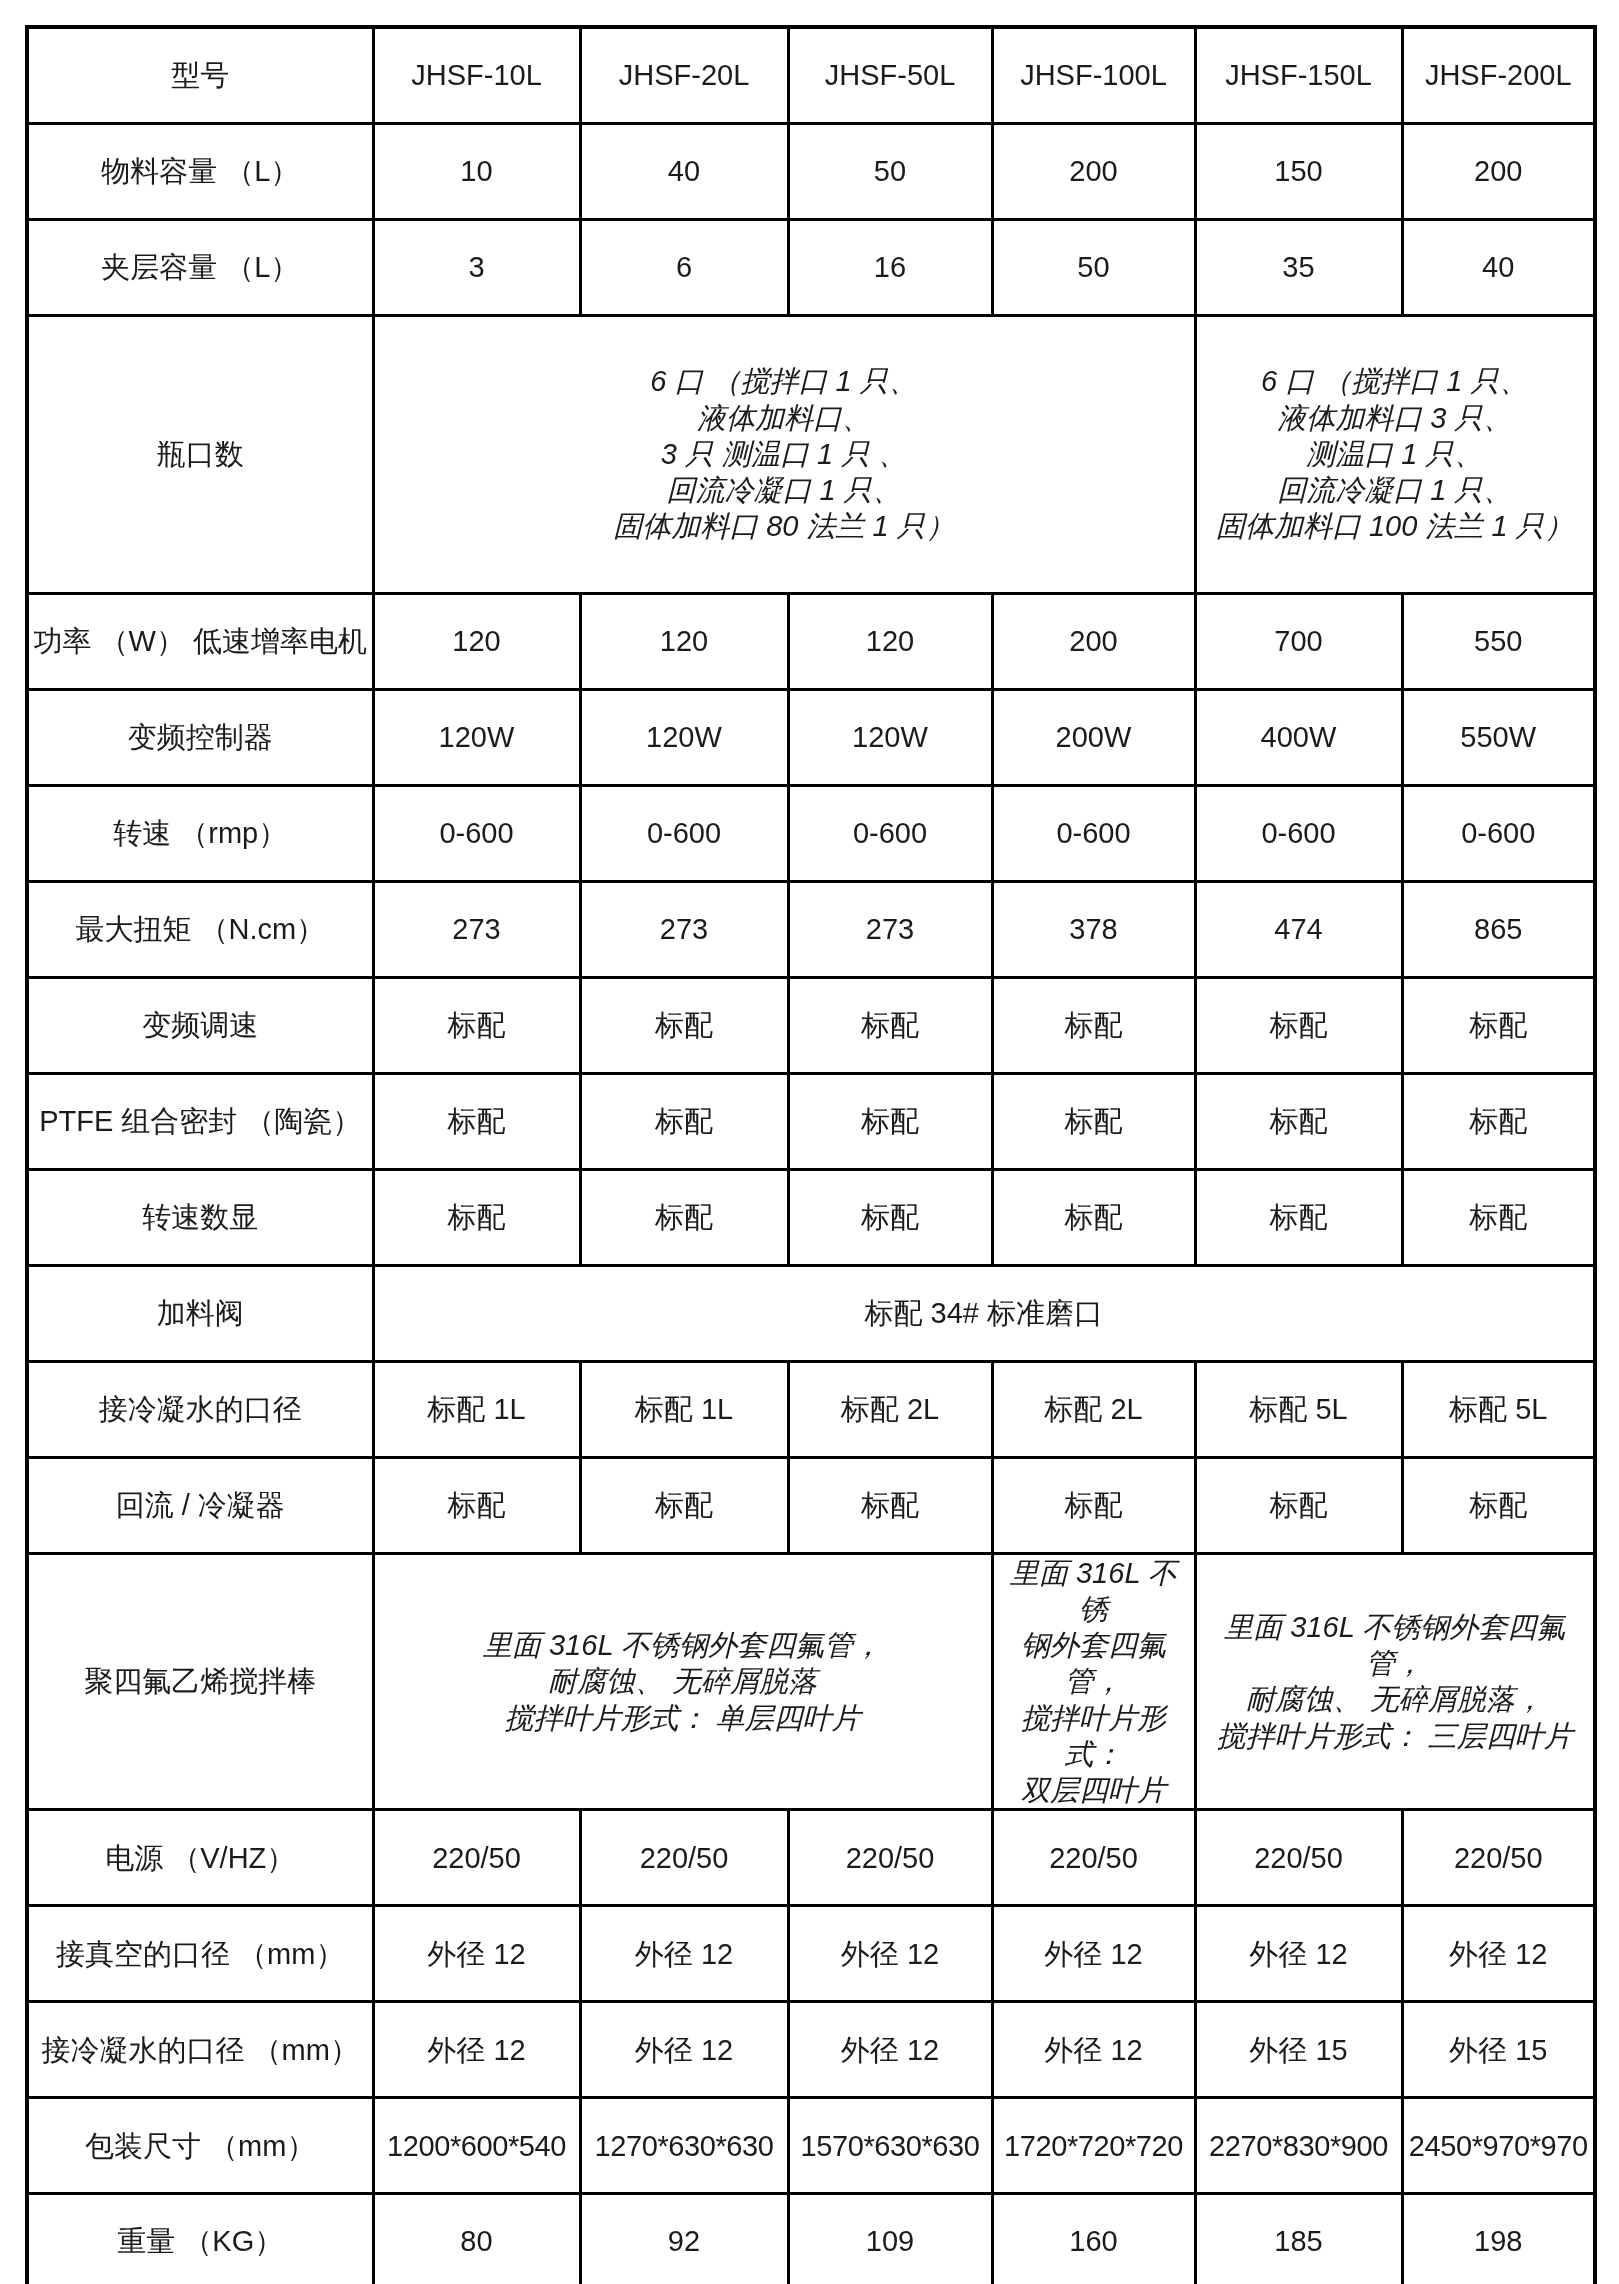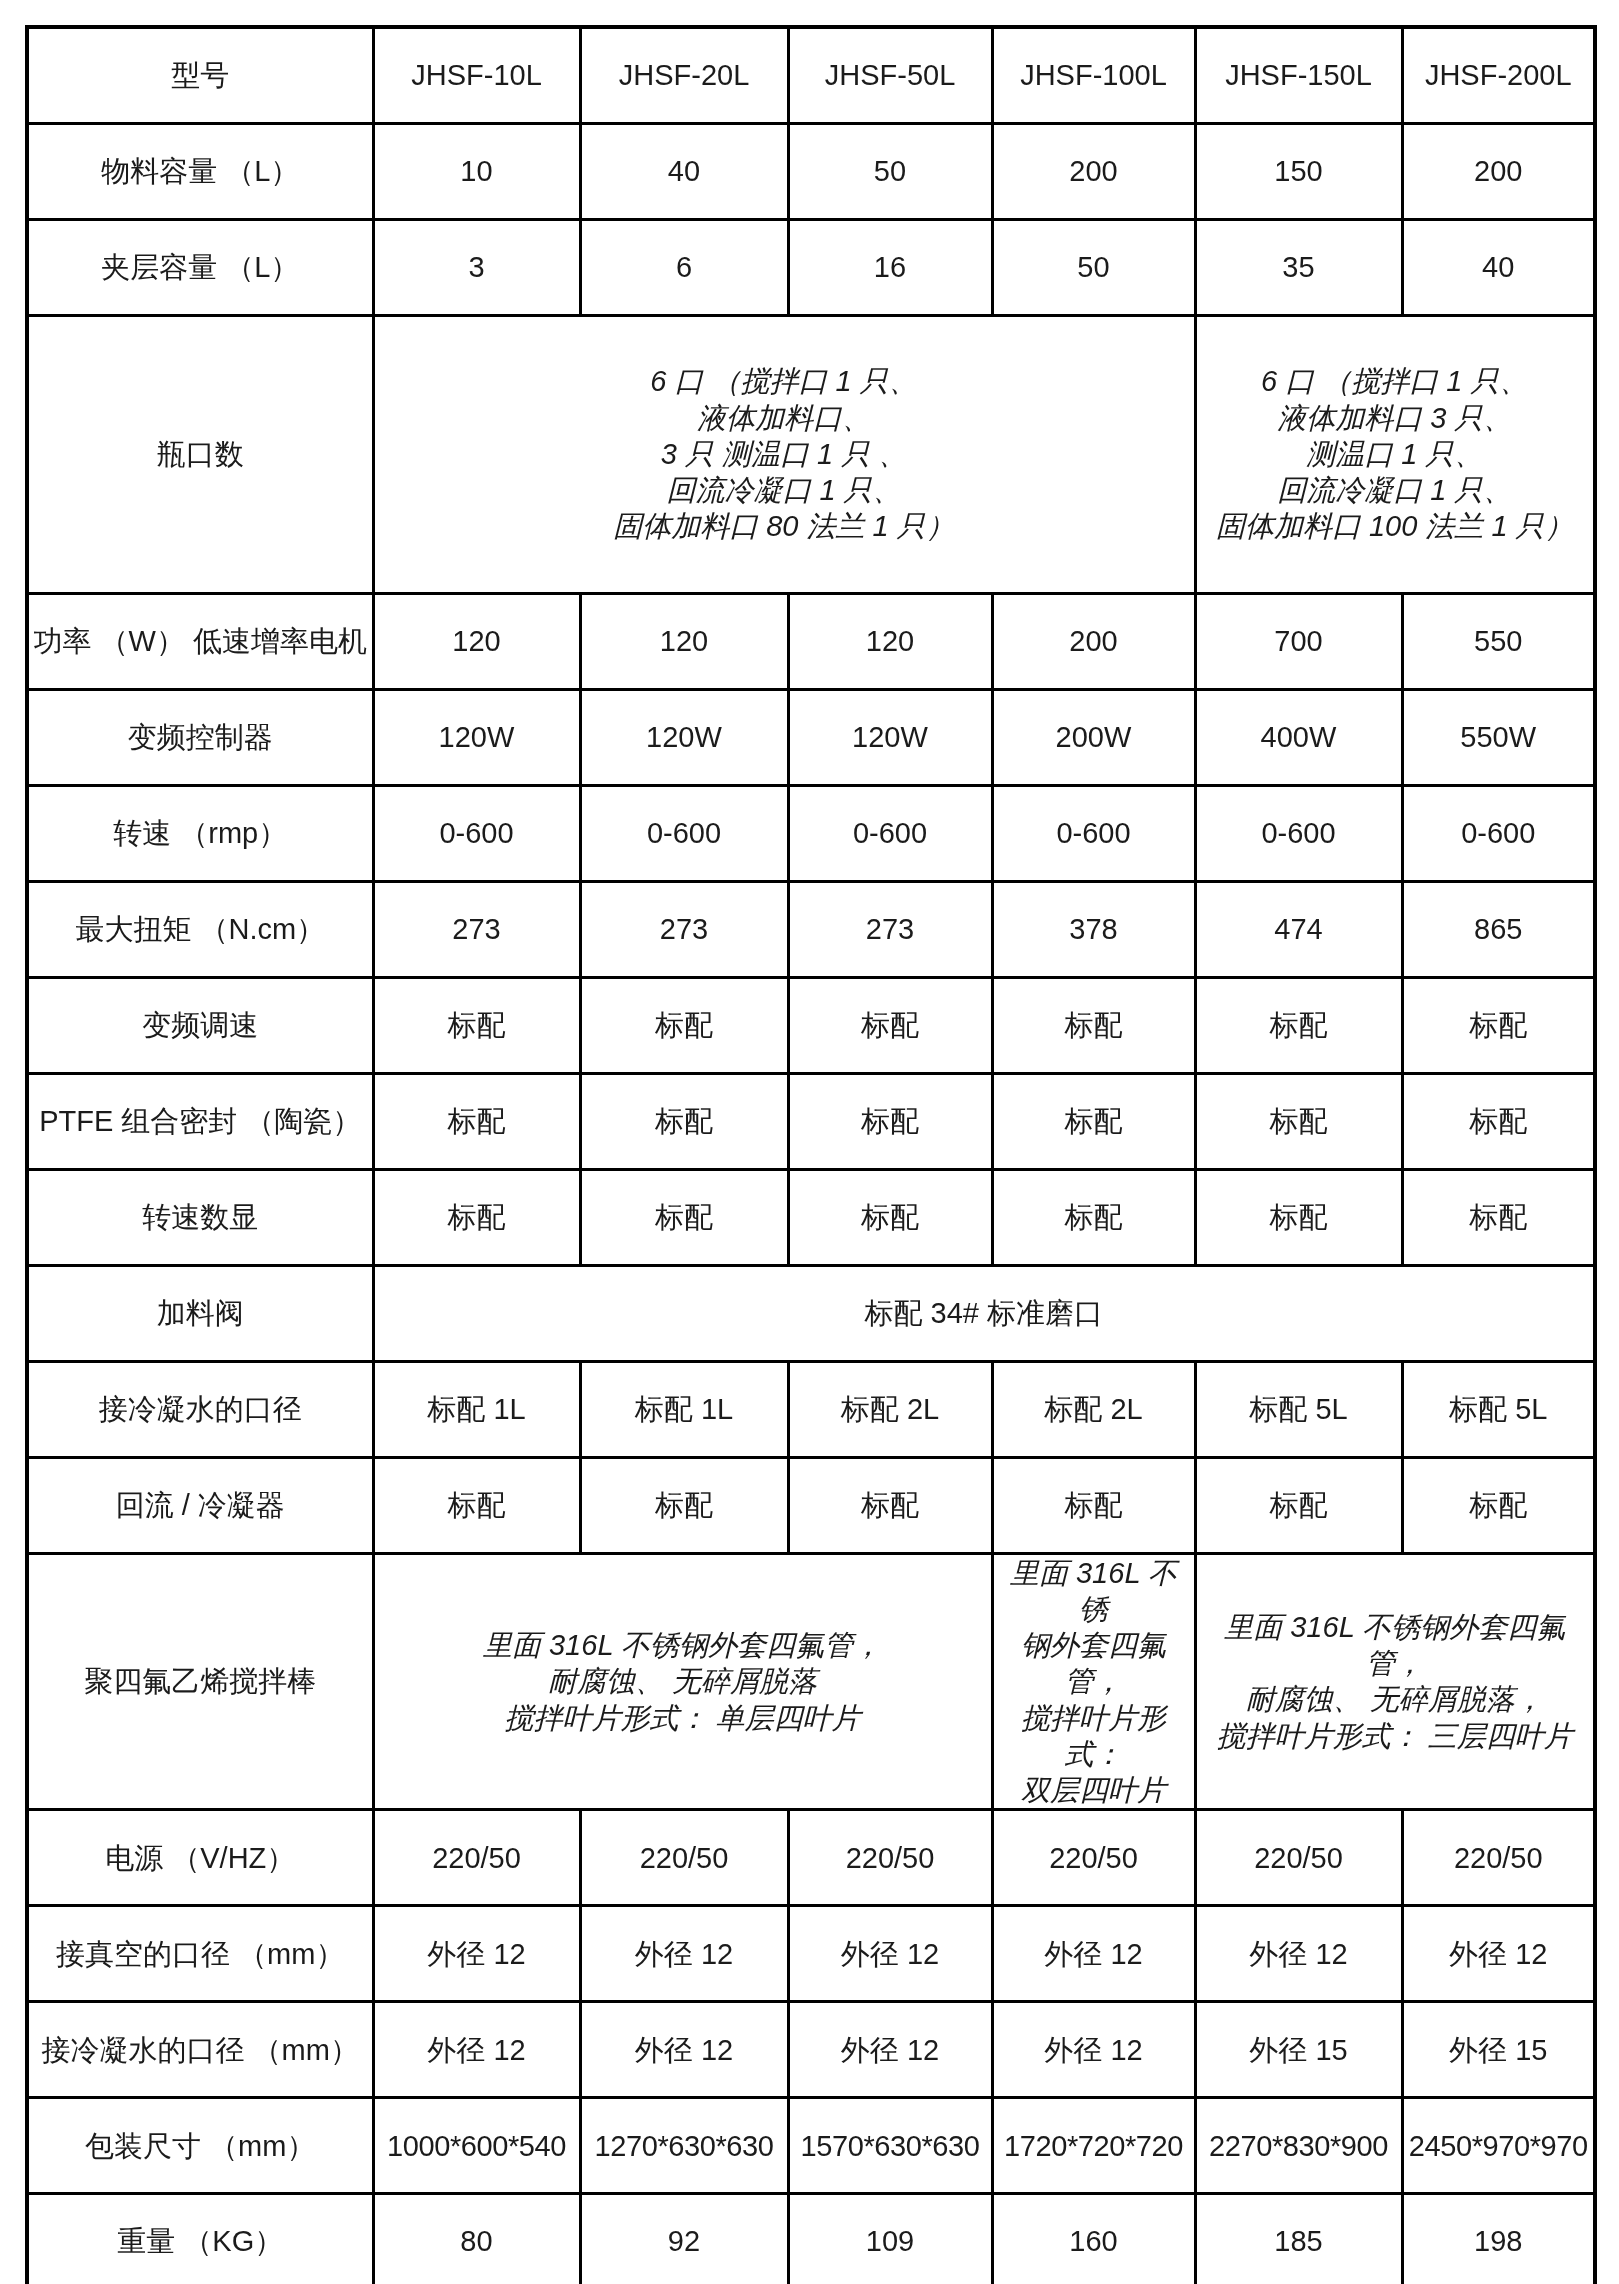--- a/index.html
+++ b/index.html
@@ -241,21 +241,21 @@
     <td>外径 12</td>
     <td>外径 12</td>
     <td>外径 12</td>
     <td>外径 12</td>
     <td>外径 15</td>
     <td>外径 15</td>
   </tr>
 
   <tr class="r">
     <td>包装尺寸 （mm）</td>
-    <td class="dense">1000*600*540</td>
+    <td class="dense">1200*600*540</td>
     <td class="dense">1270*630*630</td>
     <td class="dense">1570*630*630</td>
     <td class="dense">1720*720*720</td>
     <td class="dense">2270*830*900</td>
     <td class="dense">2450*970*970</td>
   </tr>
 
   <tr class="r">
     <td>重量 （KG）</td>
     <td>80</td>

